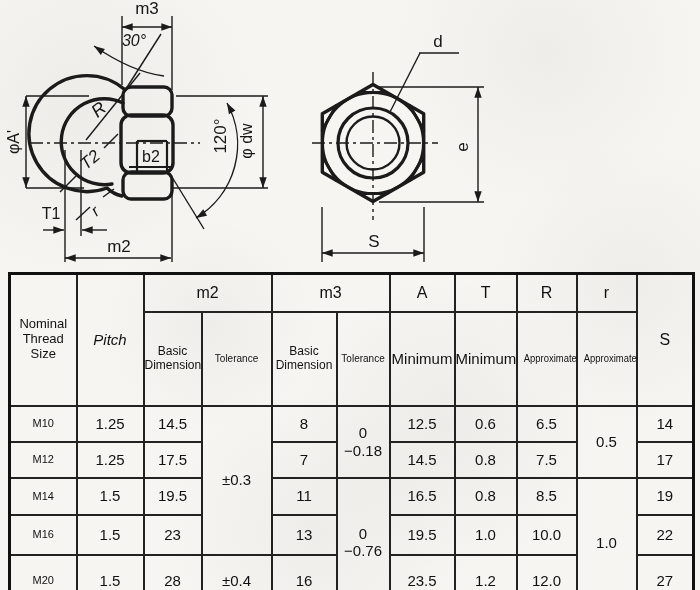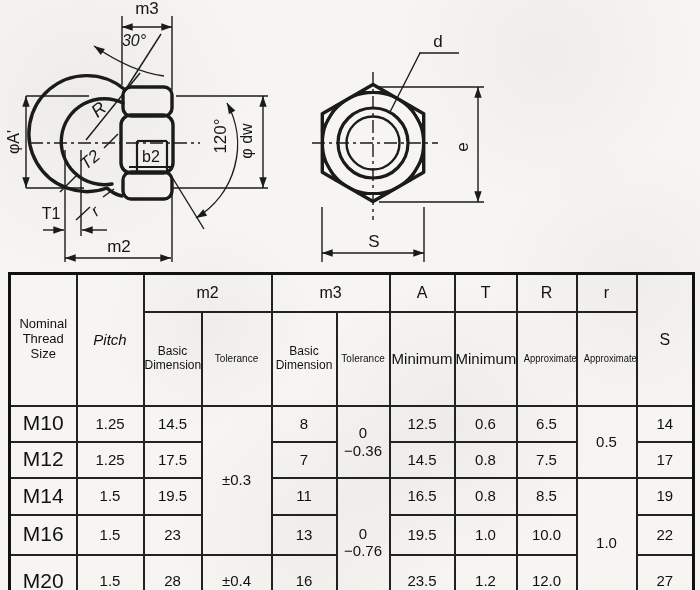--- a/index.html
+++ b/index.html
@@ -38,21 +38,21 @@
   }
   th.grp{font-size:16px;}
   th.name-hd{font-size:13px;}
   th.pitch-hd{font-size:15px;font-style:italic;}
   th.sub-basic{font-size:12px;}
   th.sub-tol{font-size:10px;margin-left:11px;}
   th.sub-min{font-size:15px;}
   th.sub-approx{font-size:11.5px;text-decoration:underline;}
   th.s-hd{font-size:16px;}
   .cond{display:inline-block;transform:scaleX(.82);}
-  td.mname{font-weight:bold;font-size:21px;}
+  td.mname{font-weight:bold;font-size:11px;}
   td.val{font-size:15px;}
   td.tol2 span{display:block;font-size:15px;}
 </style>
 </head>
 <body>
 
 <div class="stage">
 
   <svg style="left:0" width="305" height="268" viewBox="0 0 305 268">
     <defs>
@@ -195,21 +195,21 @@
     </tr>
 
     <tr style="height:36px">
       <td class="mname">M10</td>
       <td class="val">1.25</td>
       <td class="val">14.5</td>
       <td class="val" rowspan="4">±0.3</td>
       <td class="val">8</td>
       <td class="tol2" rowspan="2">
         <span>0</span>
-        <span>−0.36</span>
+        <span>−0.18</span>
       </td>
       <td class="val">12.5</td>
       <td class="val">0.6</td>
       <td class="val">6.5</td>
       <td class="val" rowspan="2">0.5</td>
       <td class="val">14</td>
     </tr>
 
     <tr style="height:36px">
       <td class="mname">M12</td>

